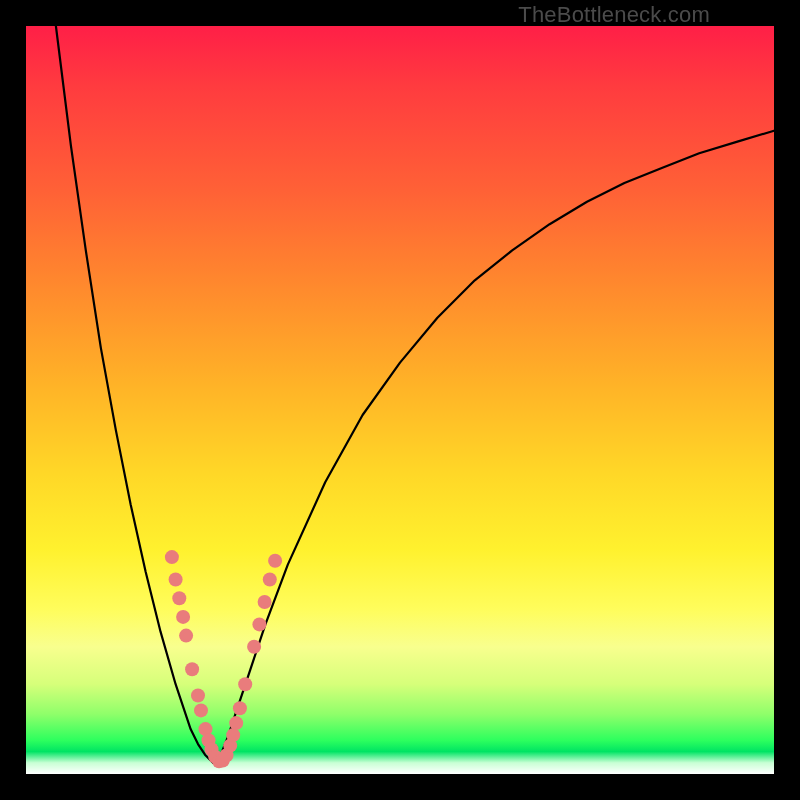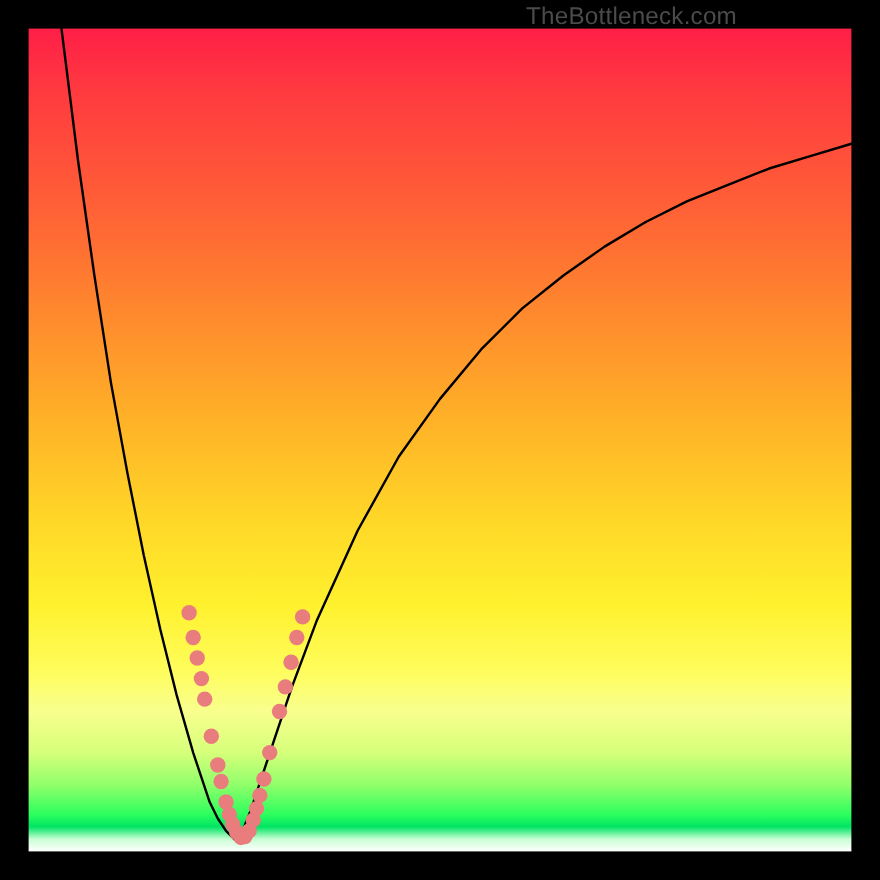--- a/index.html
+++ b/index.html
@@ -10,20 +10,21 @@
     overflow: hidden;
     background: #000;
     font-family: Arial, Helvetica, sans-serif;
   }
   .frame {
     position: absolute;
     top: 0; left: 0;
     width: 680px;
     height: 800px;
     background: #000;
+    padding-left: 40px;
   }
   .plot-area {
     position: absolute;
     top: 26px;
     left: 26px;
     width: 748px;
     height: 748px;
     
     background: linear-gradient(
       to bottom,

